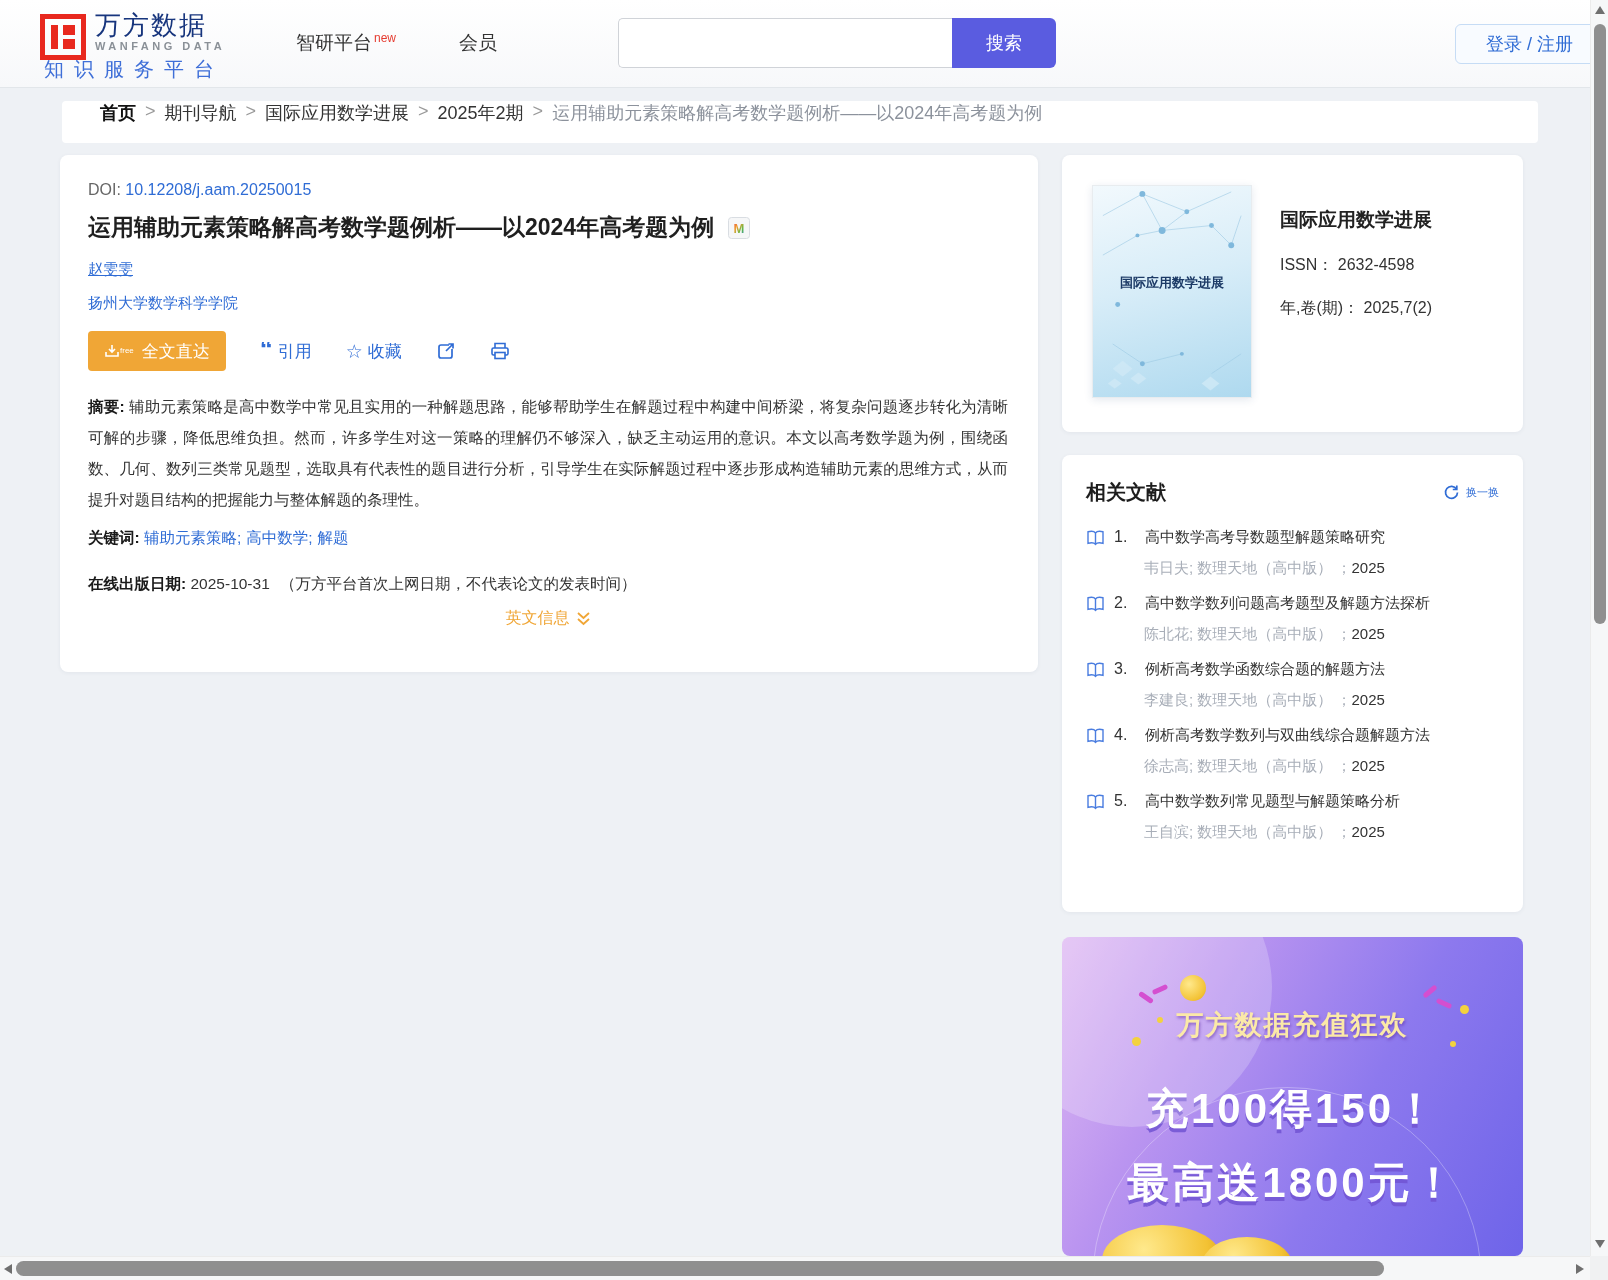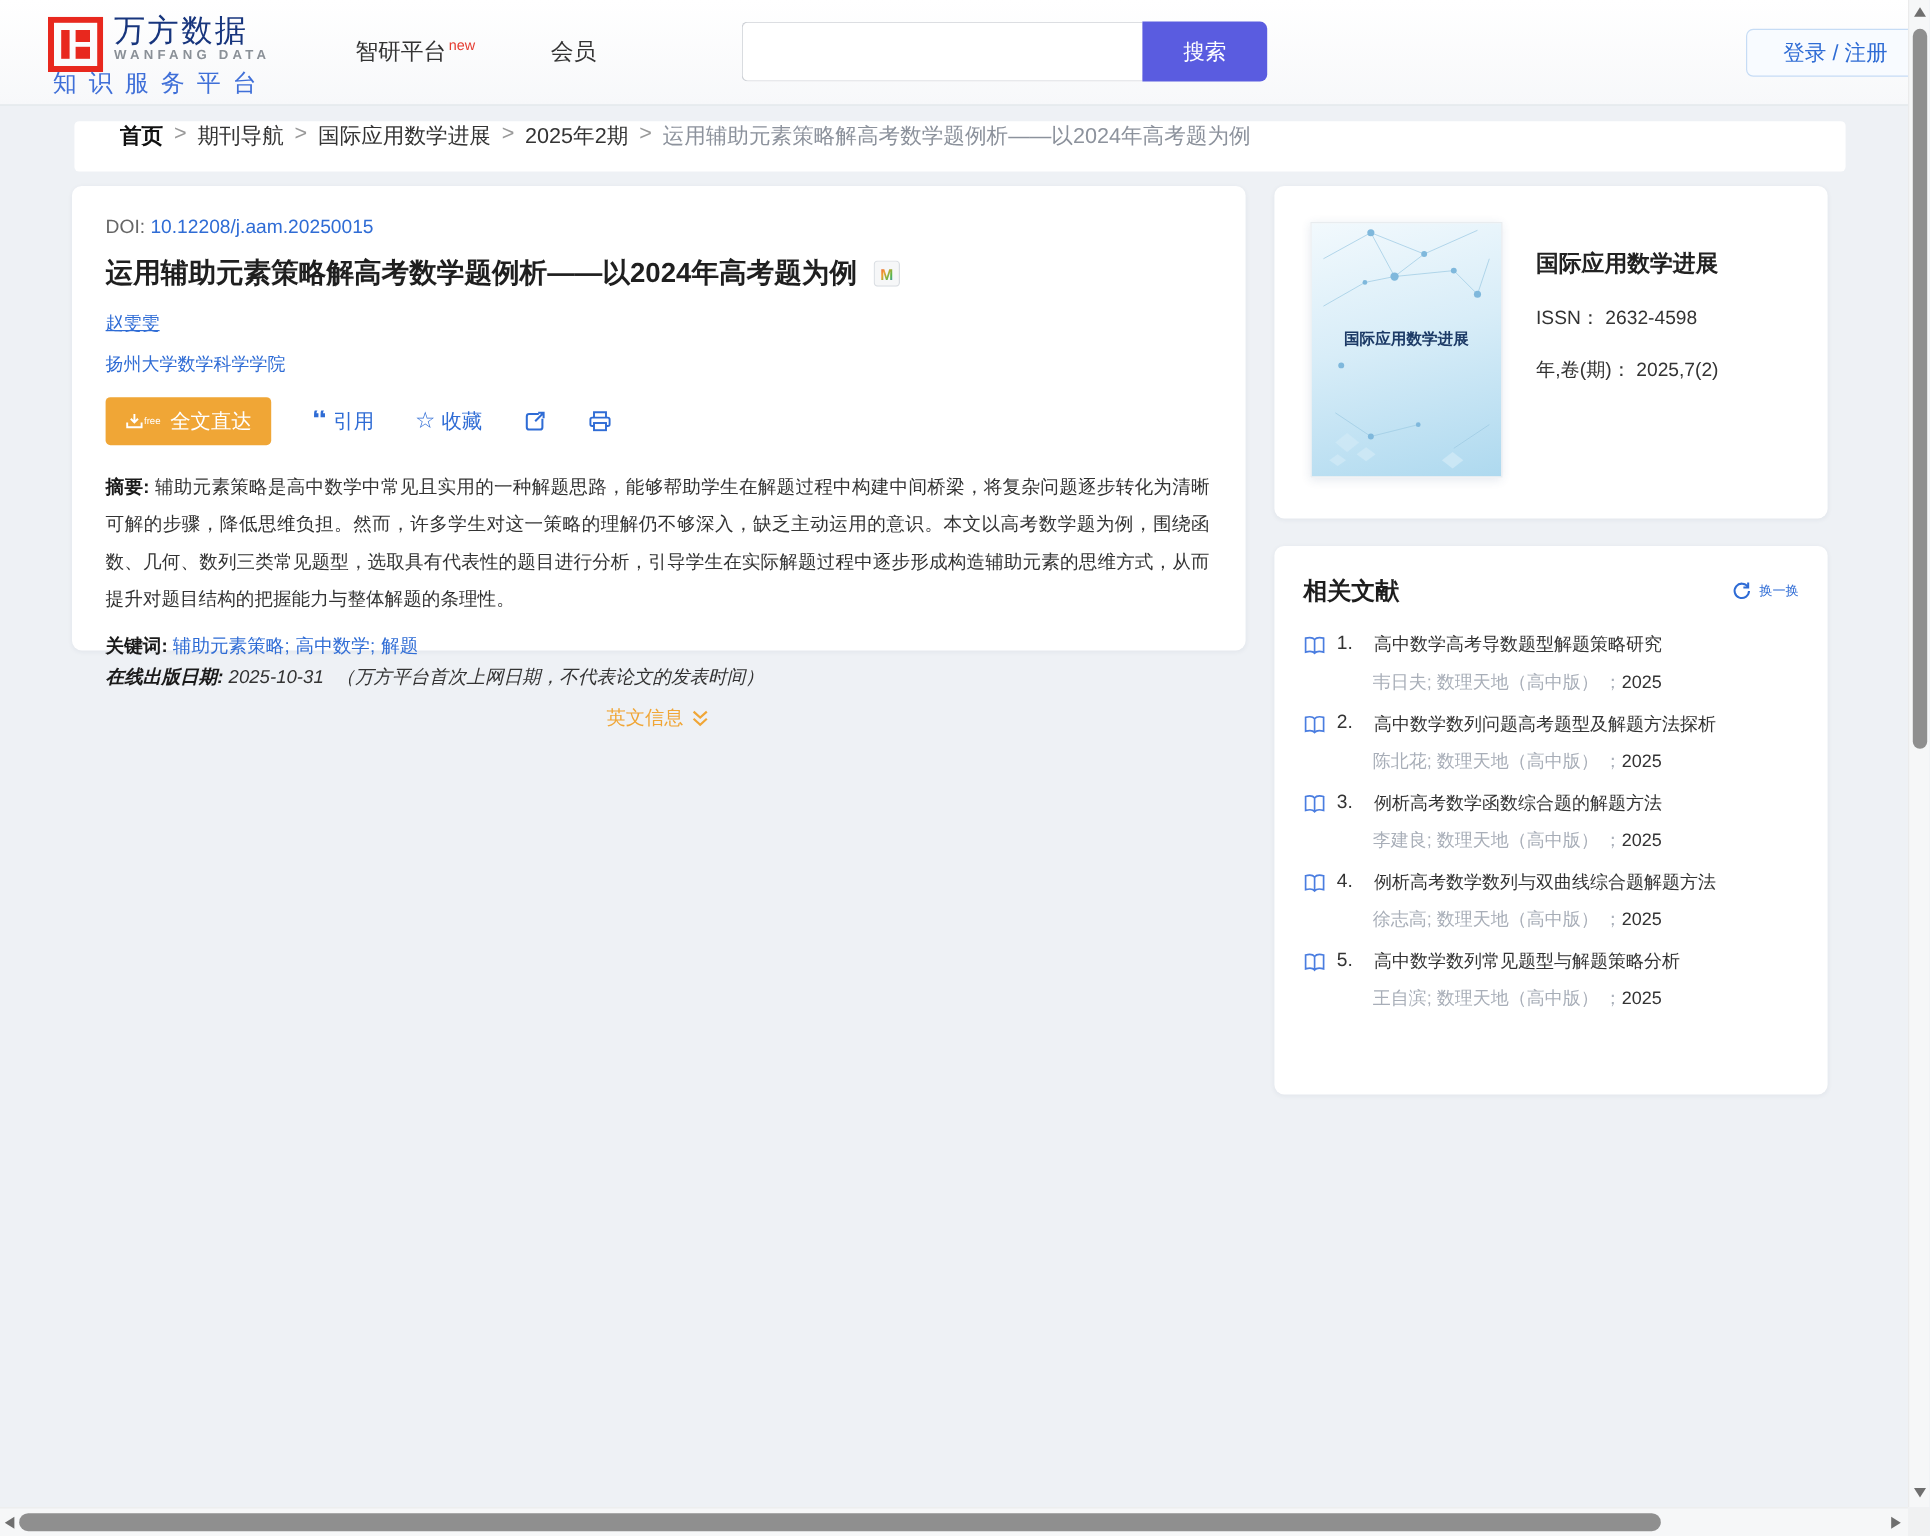--- a/index.html
+++ b/index.html
@@ -32,21 +32,21 @@
   
   .breadcrumb{position:absolute; left:62px; top:101px; width:1476px; height:42px; background:#fff; border-radius:4px; display:flex; align-items:flex-start; padding-left:38px; font-size:18px; white-space:nowrap; overflow:hidden;}
   .crumb{color:#333; cursor:pointer;}
   .crumb:first-child{font-weight:bold; color:#111;}
   .sep{color:#999; margin:0 9px;}
   .crumb-current{color:#8c929c;}
 
   .card{position:absolute; background:#fff; border-radius:8px; box-shadow:0 1px 4px rgba(30,50,90,.06);}
 
   
-  .article{left:60px; top:155px; width:978px; height:387px; padding:26px 30px 0 28px;}
+  .article{left:60px; top:155px; width:978px; height:517px; padding:26px 30px 0 28px;}
   .doi-row{font-size:16px; color:#666;}
   .doi-link{color:var(--blue); cursor:pointer;}
   .article-title{margin-top:13px; font-size:23px; font-weight:bold; color:var(--dark); display:flex; align-items:center; gap:14px;}
   .m-badge{width:22px; height:22px; flex:0 0 auto; cursor:pointer;}
   .author-row{margin-top:17px;}
   .author-link{font-size:15px; color:var(--blue); text-decoration:underline; cursor:pointer;}
   .aff-row{margin-top:15px;}
   .aff-link{font-size:15px; color:var(--blue); cursor:pointer;}
   .actions{margin-top:18px; display:flex; align-items:center; gap:34px; height:40px;}
   .fulltext-btn{height:40px; background:var(--orange); border:none; border-radius:4px; color:#fff; font-size:17px; display:flex; align-items:center; gap:8px; padding:0 16px; cursor:pointer; font-family:inherit;}
@@ -54,21 +54,21 @@
   .ft-icon .free{font-size:8px; color:#fff;}
   .action-link{display:flex; align-items:center; gap:5px; color:var(--blue); font-size:17px; cursor:pointer;}
   .quote-glyph{font-size:26px; font-weight:bold; line-height:14px; height:18px; overflow:hidden;}
   .star-glyph{font-size:19px;}
   .abstract{margin-top:20px; font-size:15.5px; line-height:31px; color:#333; text-align:justify;}
   .abstract .lbl{font-weight:bold; color:#1a1a1a;}
   .kw-row{margin-top:13px; font-size:15.5px;}
   .kw-row .lbl{font-weight:bold; color:#1a1a1a;}
   .kw{color:var(--blue); cursor:pointer;}
   .kw-sep{color:var(--blue); margin-right:5px;}
-  .date-row{margin-top:5px; font-size:15.5px; color:#333;font-style:italic;}
+  .date-row{margin-top:25px; font-size:15.5px; color:#333;}
   .date-row .lbl{font-weight:bold; color:#1a1a1a;}
   .date-note{margin-left:6px;}
   .en-toggle{margin-top:13px; text-align:center; color:var(--orange); font-size:16px; cursor:pointer; display:flex; justify-content:center; align-items:center; gap:6px;}
 
   
   .journal{left:1062px; top:155px; width:461px; height:277px; padding:30px 24px 0 30px; display:flex; gap:28px;}
   .cover{width:160px; height:213px; border:1px solid #e8ecef; box-shadow:0 2px 8px rgba(40,70,120,.12); background:linear-gradient(165deg,#f2f9fd 0%,#d8edf8 45%,#aed9ef 100%); position:relative; cursor:pointer; flex:0 0 auto;}
   .cover svg{position:absolute; inset:0;}
   .cover-title{position:absolute; left:0; right:0; top:88px; text-align:center; font-size:13px; font-weight:bold; color:#1c3a66;}
   .journal-info{padding-top:22px;}
@@ -362,20 +362,38 @@
           <span class="rel-title">高中数学数列常见题型与解题策略分析</span>
         </div>
         <div class="rel-line2">
           <span class="rel-meta-gray">王自滨; 数理天地（高中版） ；</span><span class="rel-year">2025</span>
         </div>
       </div>
     </div>
 
   </section>
 
+  <section class="banner">
+    <div class="blob"></div>
+    <div class="ring"></div>
+    <div class="coin coin-top"></div>
+    <div class="dot" style="left:70px; top:100px; width:9px; height:9px;"></div>
+    <div class="dot" style="left:95px; top:80px; width:6px; height:6px;"></div>
+    <div class="dot" style="left:398px; top:68px; width:9px; height:9px;"></div>
+    <div class="dot" style="left:388px; top:104px; width:6px; height:6px;"></div>
+    <div class="ribbon" style="left:76px; top:58px; transform:rotate(35deg);"></div>
+    <div class="ribbon" style="left:90px; top:50px; transform:rotate(-25deg);"></div>
+    <div class="ribbon" style="left:360px; top:52px; transform:rotate(-40deg);"></div>
+    <div class="ribbon" style="left:374px; top:64px; transform:rotate(25deg);"></div>
+    <div class="banner-title">万方数据充值狂欢</div>
+    <div class="banner-line banner-line1">充100得150！</div>
+    <div class="banner-line banner-line2">最高送1800元！</div>
+    <div class="coin coin-b1"></div>
+    <div class="coin coin-b2"></div>
+  </section>
 
 </div>
 
 <div class="vscroll">
   <div class="tri tri-up"></div>
   <div class="vthumb"></div>
   <div class="tri tri-down"></div>
 </div>
 <div class="hscroll">
   <div class="tri tri-left"></div>

